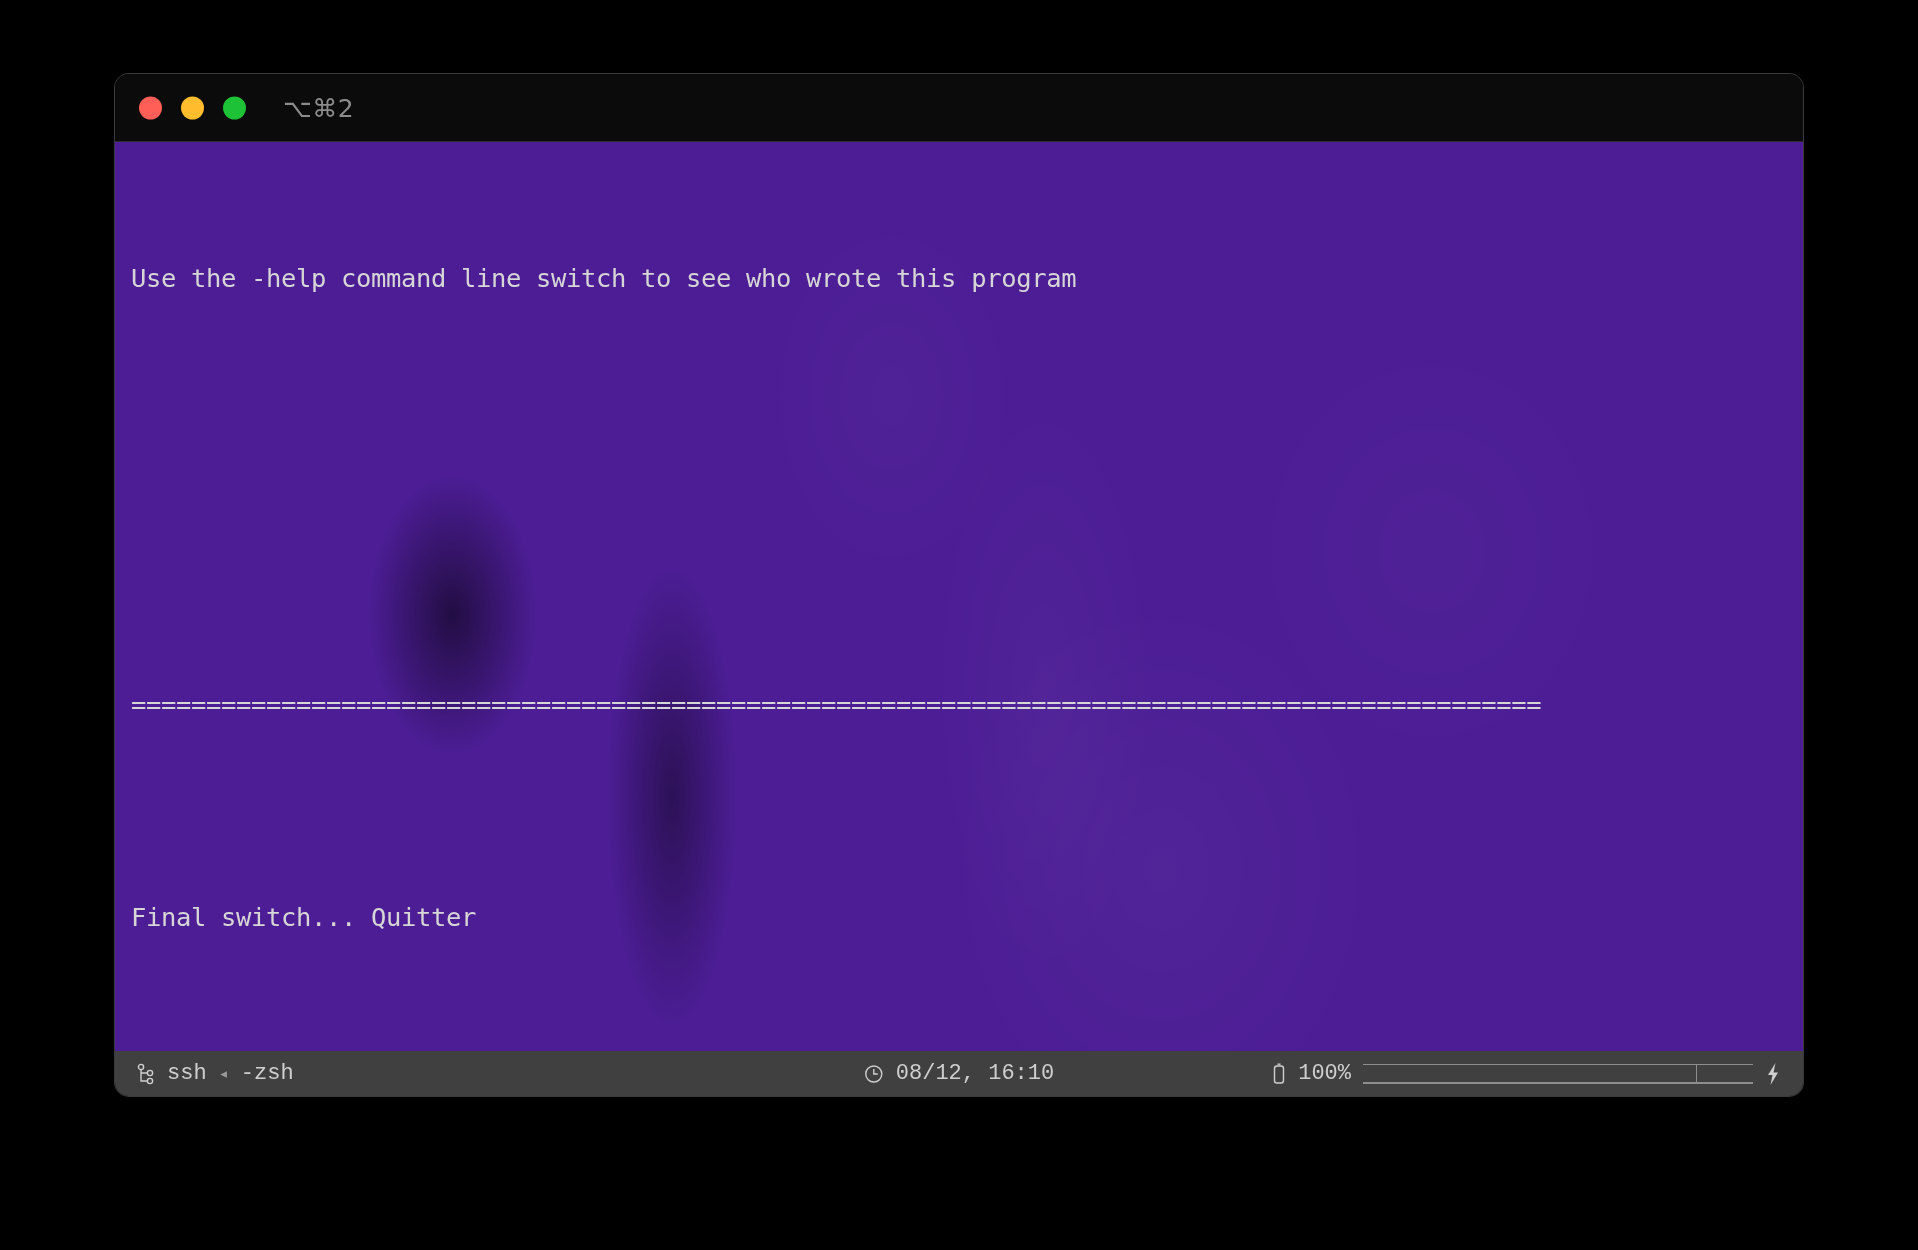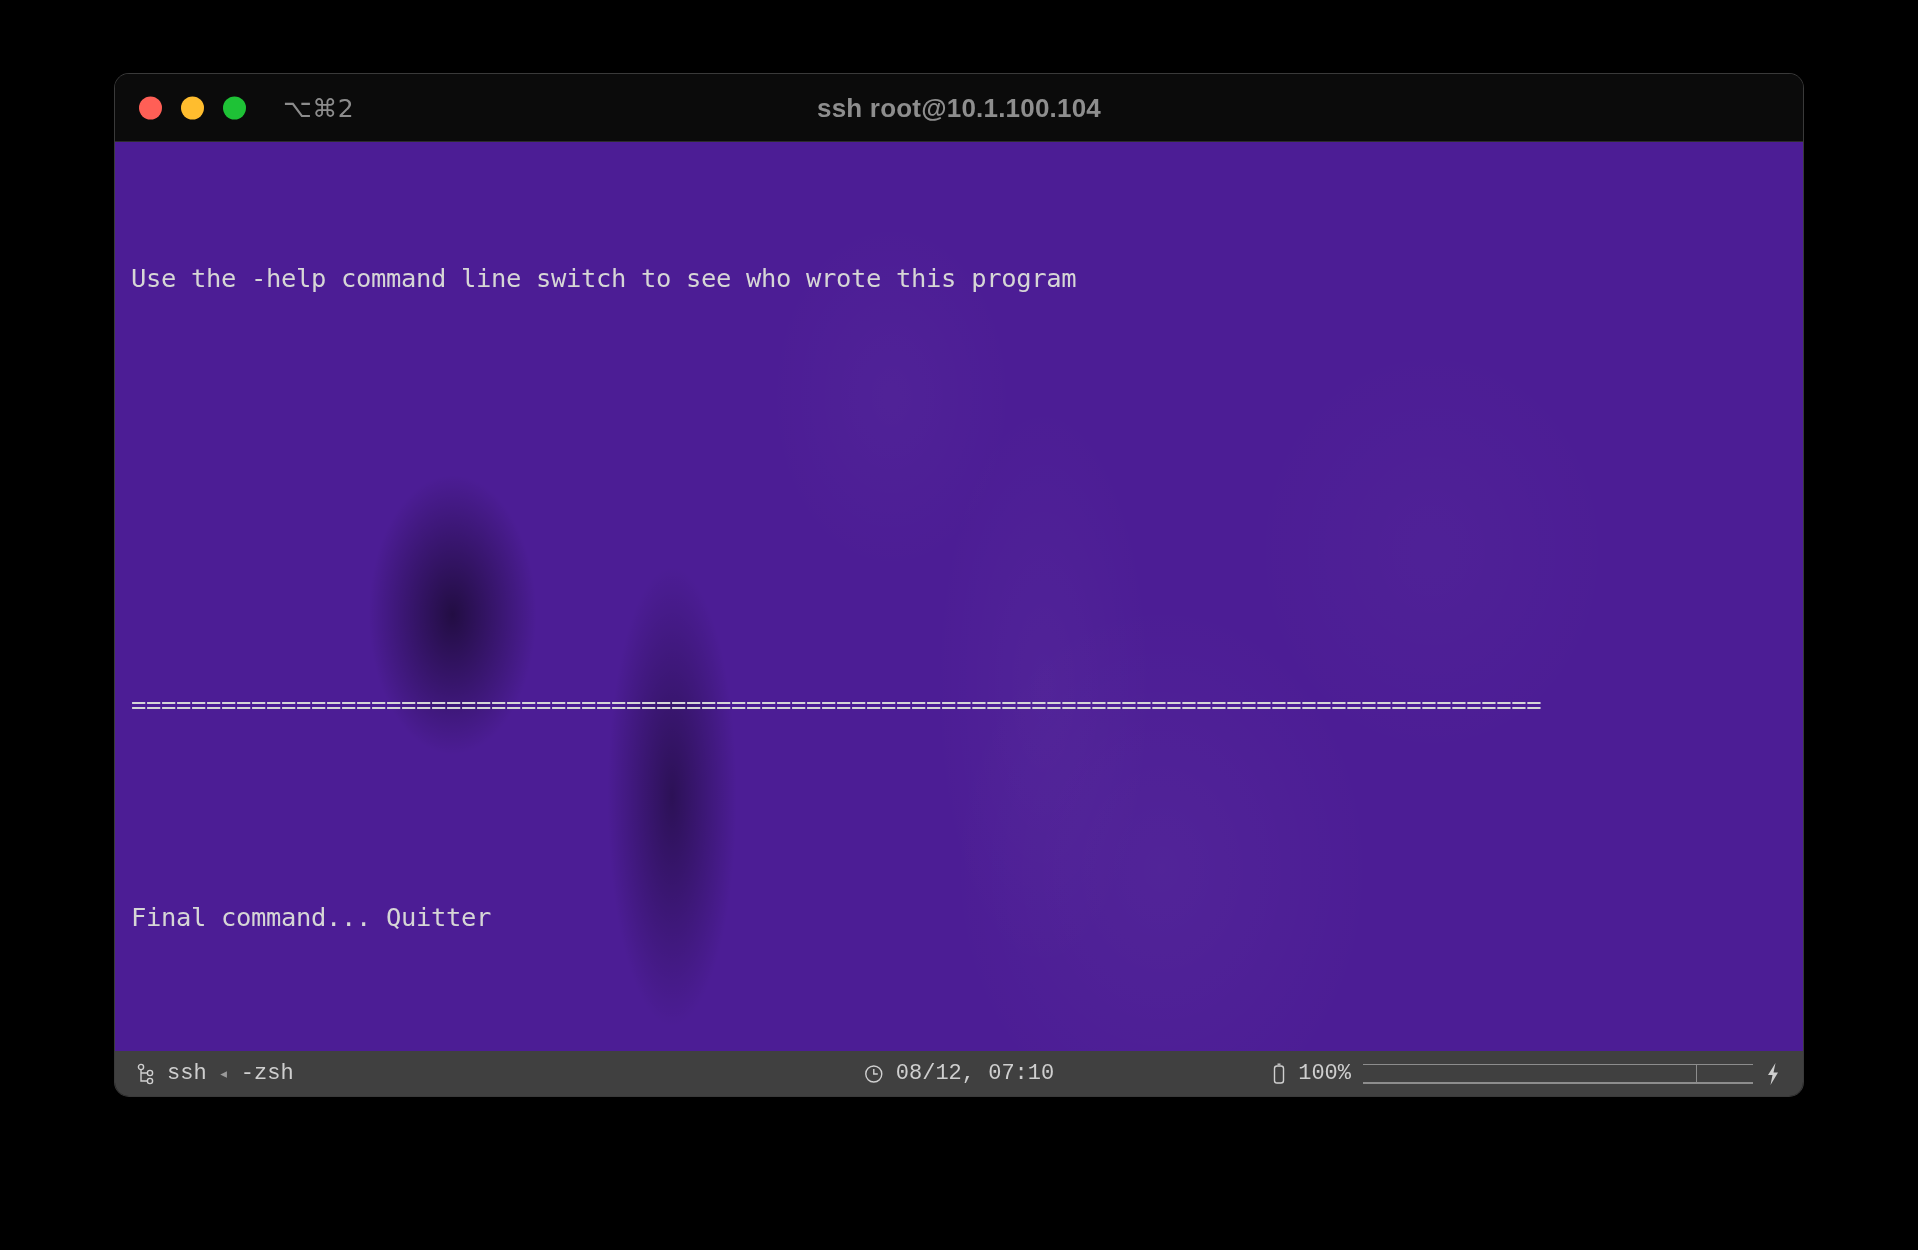--- a/index.html
+++ b/index.html
@@ -173,33 +173,32 @@
 
 <div class="window">
 
   <div class="titlebar">
     <div class="lights">
       <div class="light red"></div>
       <div class="light yellow"></div>
       <div class="light green"></div>
     </div>
     <div class="shortcut">⌥⌘2</div>
-    <div class="win-title">ssh root@10.1.100.104</div>
   </div>
 
   <div class="term">
     <div class="screen">
 
       <div class="line">Use the -help command line switch to see who wrote this program</div>
       <div class="line"></div>
       <div class="line"></div>
       <div class="line"></div>
       <div class="line">==============================================================================================</div>
       <div class="line"></div>
-      <div class="line">Final command... Quitter</div>
+      <div class="line">Final switch... Quitter</div>
       
       
       
       
       
       
       
       
       
       
@@ -232,21 +231,21 @@
       <span>-zsh</span>
     </div>
 
     <div class="sb-center">
       <span class="sb-icon">
         <svg width="20" height="20" viewBox="0 0 20 20" fill="none" stroke="#cfcfcf" stroke-width="1.4">
           <circle cx="10" cy="10" r="8"></circle>
           <path d="M10 5 V 10 H 14"></path>
         </svg>
       </span>
-      <span>08/12, 07:10</span>
+      <span>08/12, 16:10</span>
     </div>
 
     <div class="sb-right">
       <span class="sb-icon">
         <svg width="14" height="24" viewBox="0 0 14 24" fill="none" stroke="#cfcfcf" stroke-width="1.4">
           <rect x="2.5" y="4" width="9" height="17" rx="2.5"></rect>
           <path d="M5.5 2.2 H 8.5"></path>
         </svg>
       </span>
       <span>100%</span>

